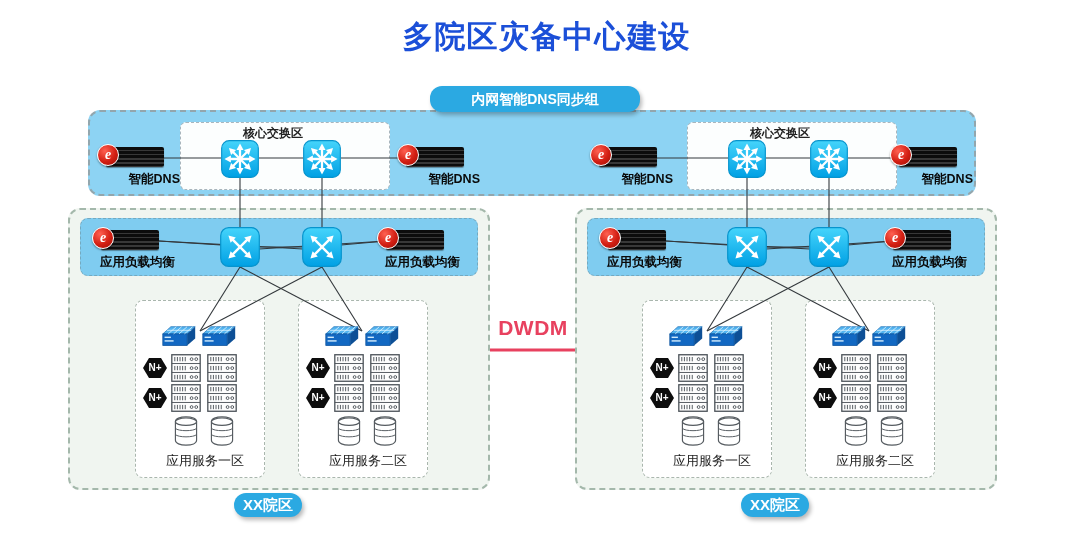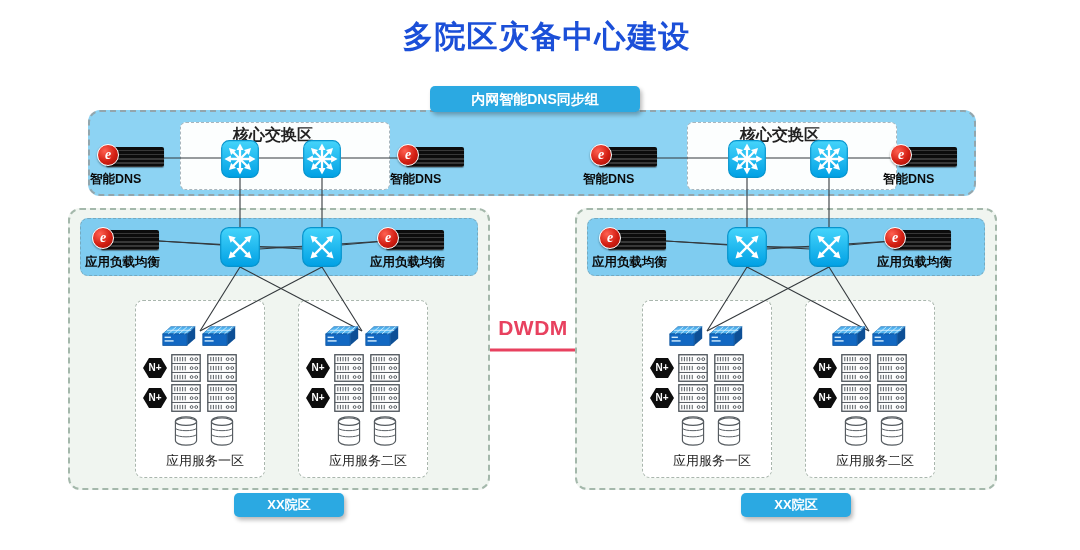--- a/index.html
+++ b/index.html
@@ -13,42 +13,42 @@
   .core-box { position:absolute; top:122px; width:210px; height:68px; background:#fcfefe;
               border:1.5px dashed #a9b6bd; border-radius:6px; }
   .campus { position:absolute; top:208px; width:422px; height:282px; background:#f0f5f0;
             border:2px dashed #a4b8ab; border-radius:12px; }
   .inner-band { position:absolute; top:218px; width:398px; height:58px; background:#7fccf0;
                 border:1.5px dashed #74a9c0; border-radius:8px; }
   .zone { position:absolute; top:300px; width:130px; height:178px; background:#fff;
           border:1.5px dashed #a9b6ad; border-radius:8px; }
   .wires { position:absolute; left:0; top:0; }
   .core-label { position:absolute; top:125px; width:186px; text-align:center;
-                font-size:16px; font-weight:600; color:#222; }
+                font-size:12px; font-weight:600; color:#222; }
   .appliance { position:absolute; width:90px; }
   .rackbox { position:relative; width:58px; height:20px; margin:0 auto; border-radius:2px;
              background:repeating-linear-gradient(180deg,#0c0c0c 0 2.6px,#383838 2.6px 4.2px);
              box-shadow:0 1px 1px rgba(0,0,0,.35); }
   .vlogo { position:absolute; left:-9px; top:-3px; width:22px; height:22px; border-radius:50%;
            background:radial-gradient(circle at 35% 30%, #ff6152, #d31f13 55%, #9c0f06);
            border:1.5px solid #fff; color:#fff; font-family:"Liberation Serif","DejaVu Serif",serif;
            font-style:italic; font-weight:700; font-size:14px; line-height:19px; text-align:center;
            box-shadow:0 1px 2px rgba(0,0,0,.4); }
-  .dev-label { margin-top:4px; text-align:left; font-size:12.5px; font-weight:700; color:#0a0a0a; }
+  .dev-label { margin-top:4px; text-align:right; font-size:12.5px; font-weight:700; color:#0a0a0a; }
   .node { position:absolute; }
   .hex { position:absolute; width:24px; height:20px; background:#0d0d0d;
          clip-path:polygon(25% 0,75% 0,100% 50%,75% 100%,25% 100%,0 50%);
          color:#fff; font-size:10px; font-weight:700; text-align:center; line-height:20px; }
   .zone-label { position:absolute; top:452px; width:140px; text-align:center;
                 font-size:13px; color:#1c1c1c; }
   .blue-tag { position:absolute; background:#2ba9e2; color:#fff; text-align:center;
-              border-radius:5px; box-shadow:2px 3px 4px rgba(0,0,0,.28); }
+              border-radius:12px; box-shadow:2px 3px 4px rgba(0,0,0,.28); }
   .dns-tag { left:430px; top:86px; width:210px; height:26px; line-height:26px;
              font-size:14px; font-weight:600; }
-  .campus-tag { width:110px; height:24px; line-height:24px; font-size:13px; font-weight:600; }
+  .campus-tag { width:68px; height:24px; line-height:24px; font-size:15px; font-weight:600; }
   .dwdm-label { position:absolute; left:488px; top:316px; width:90px; text-align:center;
                 color:#e8415f; font-size:21px; font-weight:800; letter-spacing:.5px; }
 </style>
 </head>
 <body>
 
 <svg width="0" height="0" style="position:absolute">
   <defs>
     <linearGradient id="gcyan" x1="0" y1="0" x2="0" y2="1">
       <stop offset="0" stop-color="#45d4fb"></stop>

